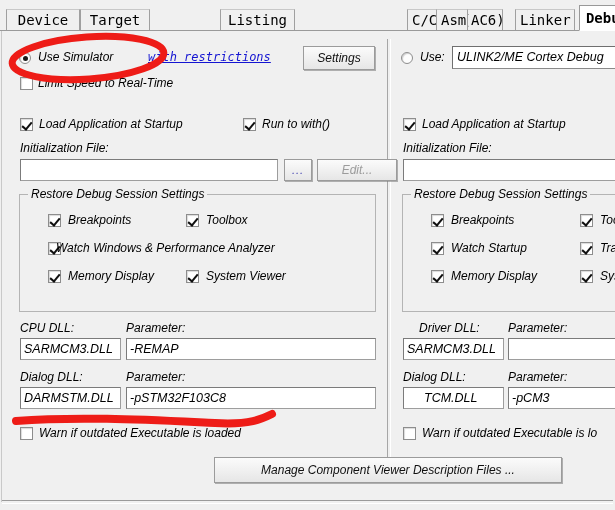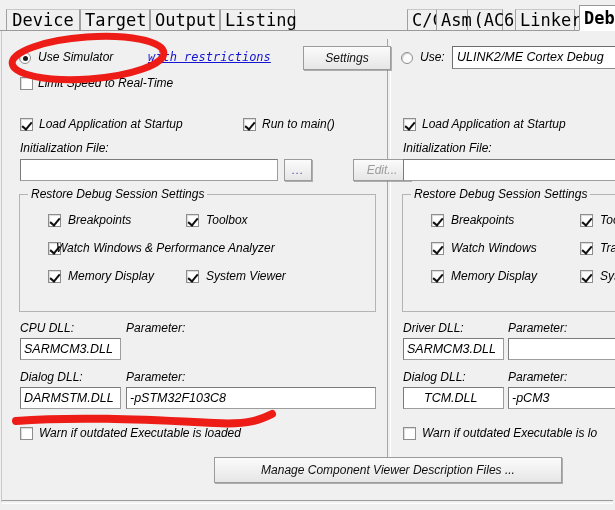--- a/index.html
+++ b/index.html
@@ -25,21 +25,21 @@
     position: absolute;
     left: 0; top: 0;
     width: 615px; height: 31px;
     background: #f0f0f0;
   }
   .tab {
     position: absolute;
     top: 9px;
     height: 21px;
     font-family: "DejaVu Sans Mono", "Liberation Mono", monospace;
-    font-size: 17px;
+    font-size: 14px;
     line-height: 21px;
     color: #000;
     background: #f0f0f0;
     border-left: 1px solid #a0a0a0;
     border-right: 1px solid #a0a0a0;
     border-top: 1px solid #c8c8c8;
     box-sizing: border-box;
     text-align: center;
     white-space: nowrap;
     padding: 0 4px;
@@ -220,73 +220,73 @@
   }
 </style>
 </head>
 <body>
 
 <div id="root">
 
   <div class="tabstrip">
     <div class="tab first" style="left:6px;  width:74px;">Device</div>
     <div class="tab" style="left:80px; width:70px;">Target</div>
-    <div class="tab" style="left:150px;width:70px;">Output</div>
     <div class="tab" style="left:220px;width:75px;">Listing</div>
     <div class="tab" style="left:363px;width:96px;margin-left:44px;">C/C++ (AC6)</div>
     <div class="tab" style="left:436px;width:32px;">Asm</div>
     <div class="tab" style="left:515px;width:60px;">Linker</div>
     <div class="tab active" style="left:579px;width:56px;">Debug</div>
 
   </div>
 
   <div class="pagebody">
     <div class="leftedge"></div>
     <div class="vdivider"></div>
     <div class="bottomline"></div>
 
     <div class="radio on" style="left:19px; top:21px;"></div>
     <div class="lbl" style="left:38px; top:19px;">Use Simulator</div>
     <div class="link" style="left:148px; top:19px;">with restrictions</div>
-    <div class="btn" style="left:303px; top:15px; width:88px; height:24px;">Settings</div>
+    <div class="btn" style="left:303px; top:15px; width:72px; height:24px;">Settings</div>
 
     <div class="cbox" style="left:20px; top:46px;"></div>
     <div class="lbl" style="left:38px; top:45px;">Limit Speed to Real-Time</div>
 
     <div class="cbox on" style="left:20px; top:87px;"></div>
     <div class="lbl" style="left:39px; top:86px;">Load Application at Startup</div>
     <div class="cbox on" style="left:243px; top:87px;"></div>
-    <div class="lbl" style="left:262px; top:86px;">Run to main()</div>
+    <div class="lbl" style="left:262px; top:86px;">Run to with()</div>
 
     <div class="lbl" style="left:20px; top:110px;">Initialization File:</div>
     <div class="field" style="left:20px; top:128px; width:258px; height:22px;" placeholder=""></div>
     <div class="btn" style="left:284px; top:128px; width:28px; height:22px;">
         <span class="dots">...</span>
       </div>
-    <div class="btn disabled" style="left:317px; top:128px; width:58px; height:22px;margin-left:36px;">Edit...</div>
+    <div class="btn disabled" style="left:317px; top:128px; width:80px; height:22px;">Edit...</div>
 
     <div class="group" style="left:19px; top:163px; width:357px; height:118px;"></div>
     <div class="group-title" style="left:28px; top:157px;">Restore Debug Session Settings</div>
 
     <div class="cbox on" style="left:48px; top:183px;"></div>
     <div class="lbl" style="left:68px; top:182px;">Breakpoints</div>
     <div class="cbox on" style="left:186px; top:183px;"></div>
     <div class="lbl" style="left:206px; top:182px;">Toolbox</div>
 
     <div class="cbox on" style="left:48px; top:211px;"></div>
     <div class="lbl" style="left:56px; top:210px;">Watch Windows &amp; Performance Analyzer</div>
 
     <div class="cbox on" style="left:48px; top:239px;"></div>
     <div class="lbl" style="left:68px; top:238px;">Memory Display</div>
     <div class="cbox on" style="left:186px; top:239px;"></div>
     <div class="lbl" style="left:206px; top:238px;">System Viewer</div>
 
     <div class="lbl" style="left:20px; top:290px;">CPU DLL:</div>
     <div class="lbl" style="left:126px; top:290px;">Parameter:</div>
     <div class="field" style="left:20px; top:307px; width:101px; height:22px;">SARMCM3.DLL</div>
+    <div class="field" style="left:126px; top:307px; width:250px; height:22px;">-REMAP</div>
 
     <div class="lbl" style="left:20px; top:339px;">Dialog DLL:</div>
     <div class="lbl" style="left:126px; top:339px;">Parameter:</div>
     <div class="field" style="left:20px; top:356px; width:101px; height:22px;">DARMSTM.DLL</div>
     <div class="field" style="left:126px; top:356px; width:250px; height:22px;">-pSTM32F103C8</div>
 
     <div class="cbox" style="left:20px; top:396px;"></div>
     <div class="lbl" style="left:39px; top:395px;">Warn if outdated Executable is loaded</div>
 
     <div class="radio" style="left:401px; top:21px;"></div>
@@ -301,30 +301,30 @@
 
     <div class="group" style="left:402px; top:163px; width:250px; height:118px;"></div>
     <div class="group-title" style="left:411px; top:157px;">Restore Debug Session Settings</div>
 
     <div class="cbox on" style="left:431px; top:183px;"></div>
     <div class="lbl" style="left:451px; top:182px;">Breakpoints</div>
     <div class="cbox on" style="left:580px; top:183px;"></div>
     <div class="lbl" style="left:600px; top:182px;">Tool</div>
 
     <div class="cbox on" style="left:431px; top:211px;"></div>
-    <div class="lbl" style="left:451px; top:210px;">Watch Windows</div>
+    <div class="lbl" style="left:451px; top:210px;">Watch Startup</div>
     <div class="cbox on" style="left:580px; top:211px;"></div>
     <div class="lbl" style="left:600px; top:210px;">Trac</div>
 
     <div class="cbox on" style="left:431px; top:239px;"></div>
     <div class="lbl" style="left:451px; top:238px;">Memory Display</div>
     <div class="cbox on" style="left:580px; top:239px;"></div>
     <div class="lbl" style="left:600px; top:238px;">Syst</div>
 
-    <div class="lbl" style="left:403px; top:290px;">Driver DLL:</div>
+    <div class="lbl" style="left:419px; top:290px;">Driver DLL:</div>
     <div class="lbl" style="left:508px; top:290px;">Parameter:</div>
     <div class="field" style="left:403px; top:307px; width:101px; height:22px;">SARMCM3.DLL</div>
     <div class="field" style="left:508px; top:307px; width:135px; height:22px;"></div>
 
     <div class="lbl" style="left:403px; top:339px;">Dialog DLL:</div>
     <div class="lbl" style="left:508px; top:339px;">Parameter:</div>
     <div class="field" style="left:403px; top:356px; width:101px; height:22px;padding-left:20px;">TCM.DLL</div>
     <div class="field" style="left:508px; top:356px; width:135px; height:22px;">-pCM3</div>
 
     <div class="cbox" style="left:403px; top:396px;"></div>

